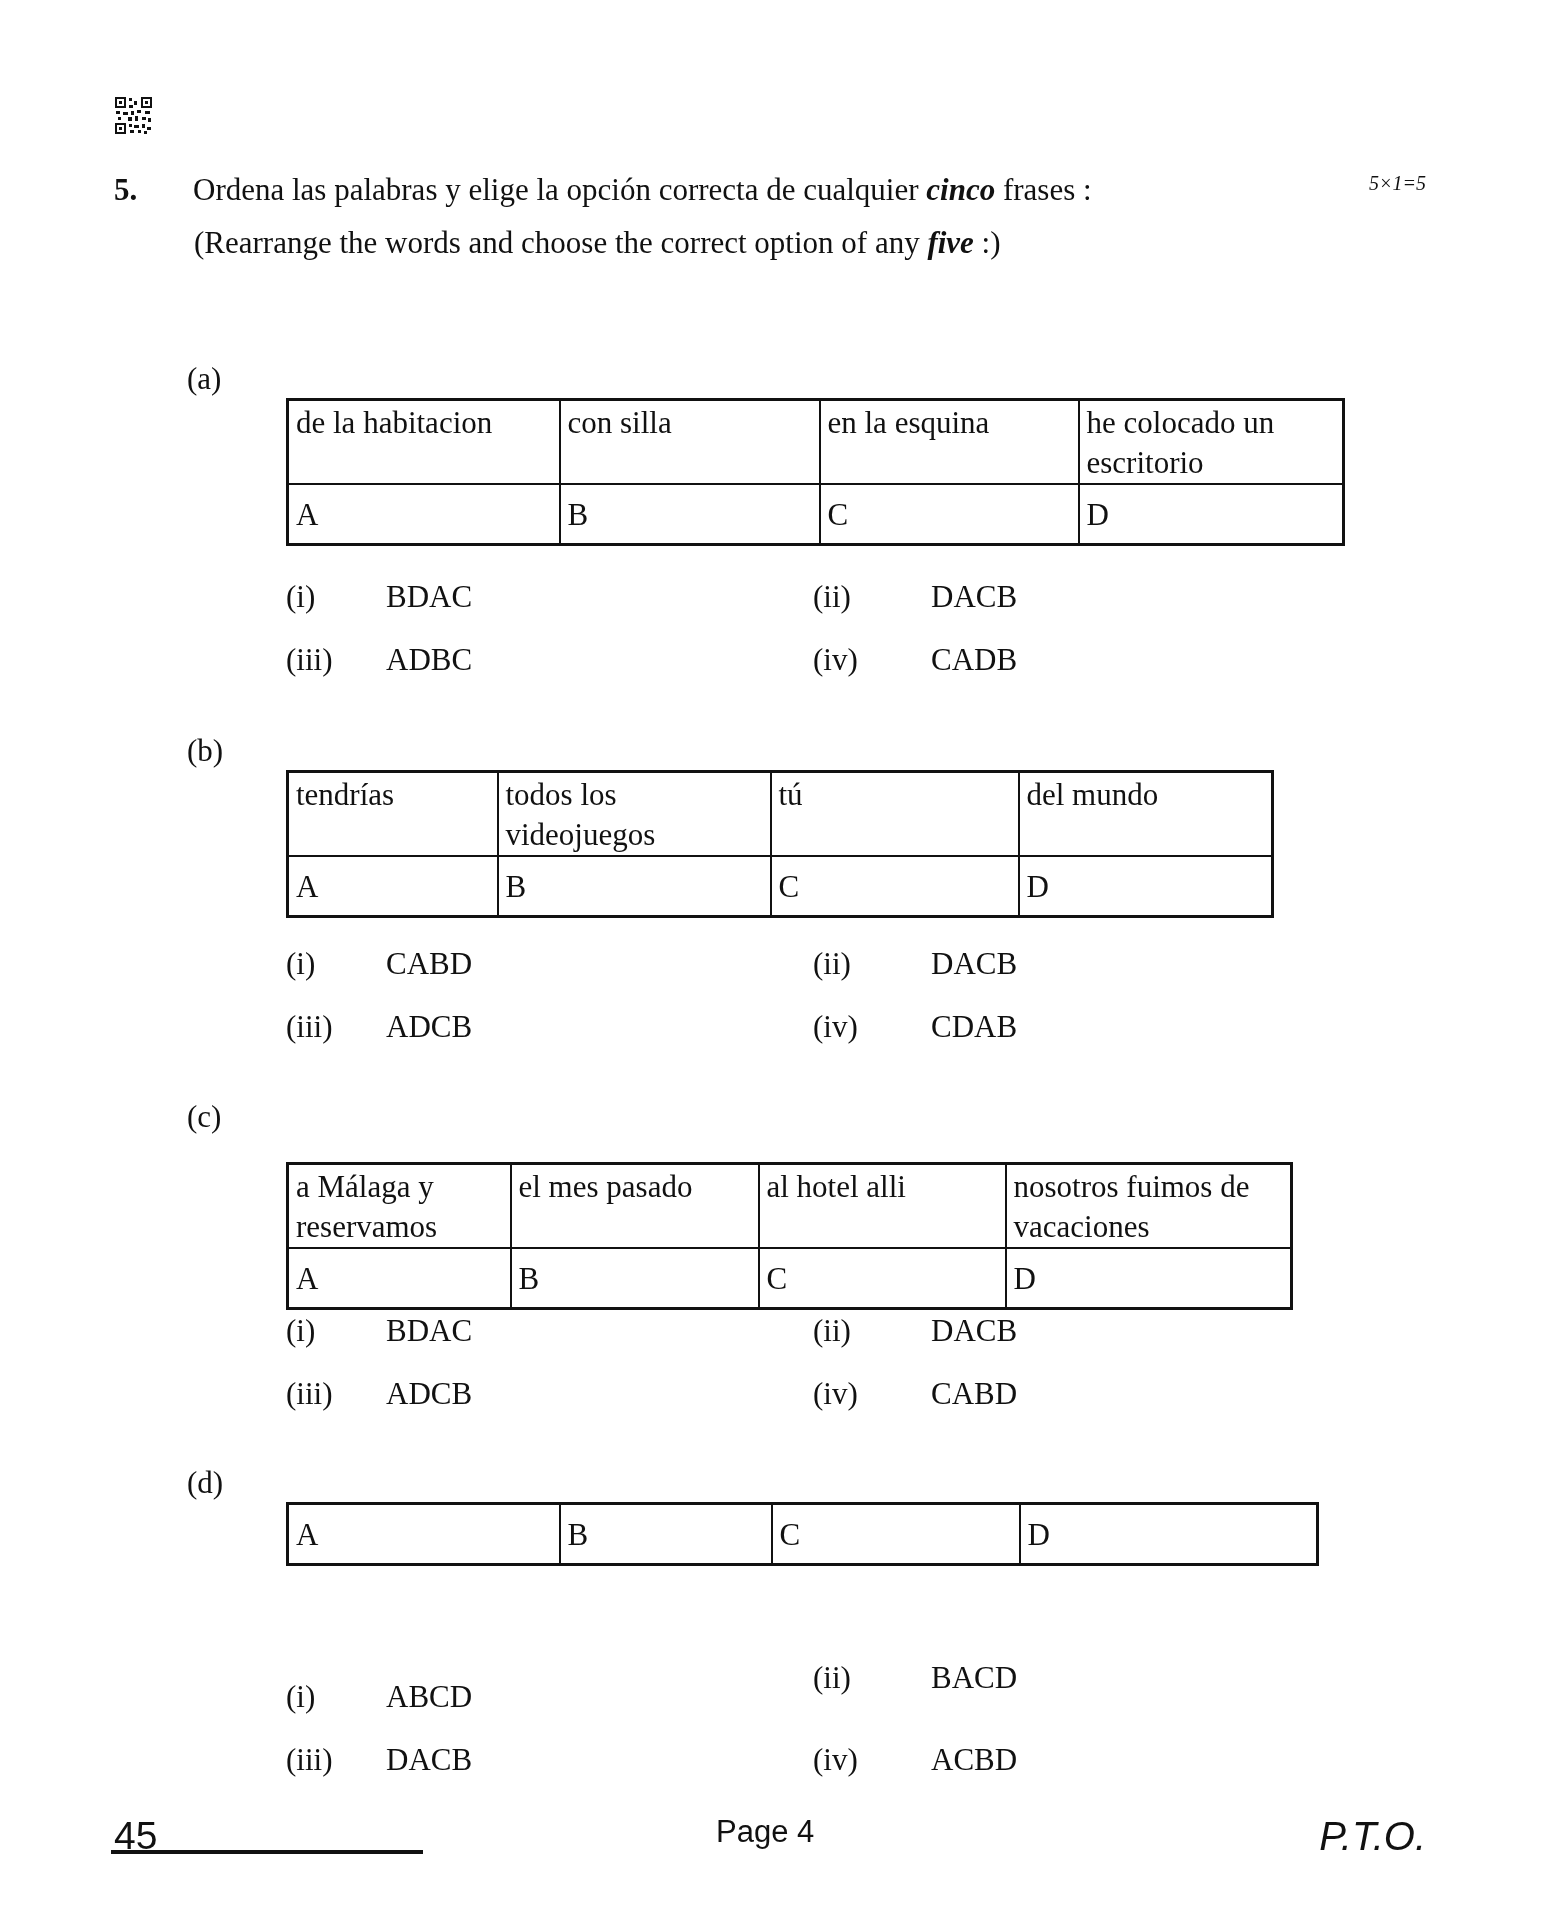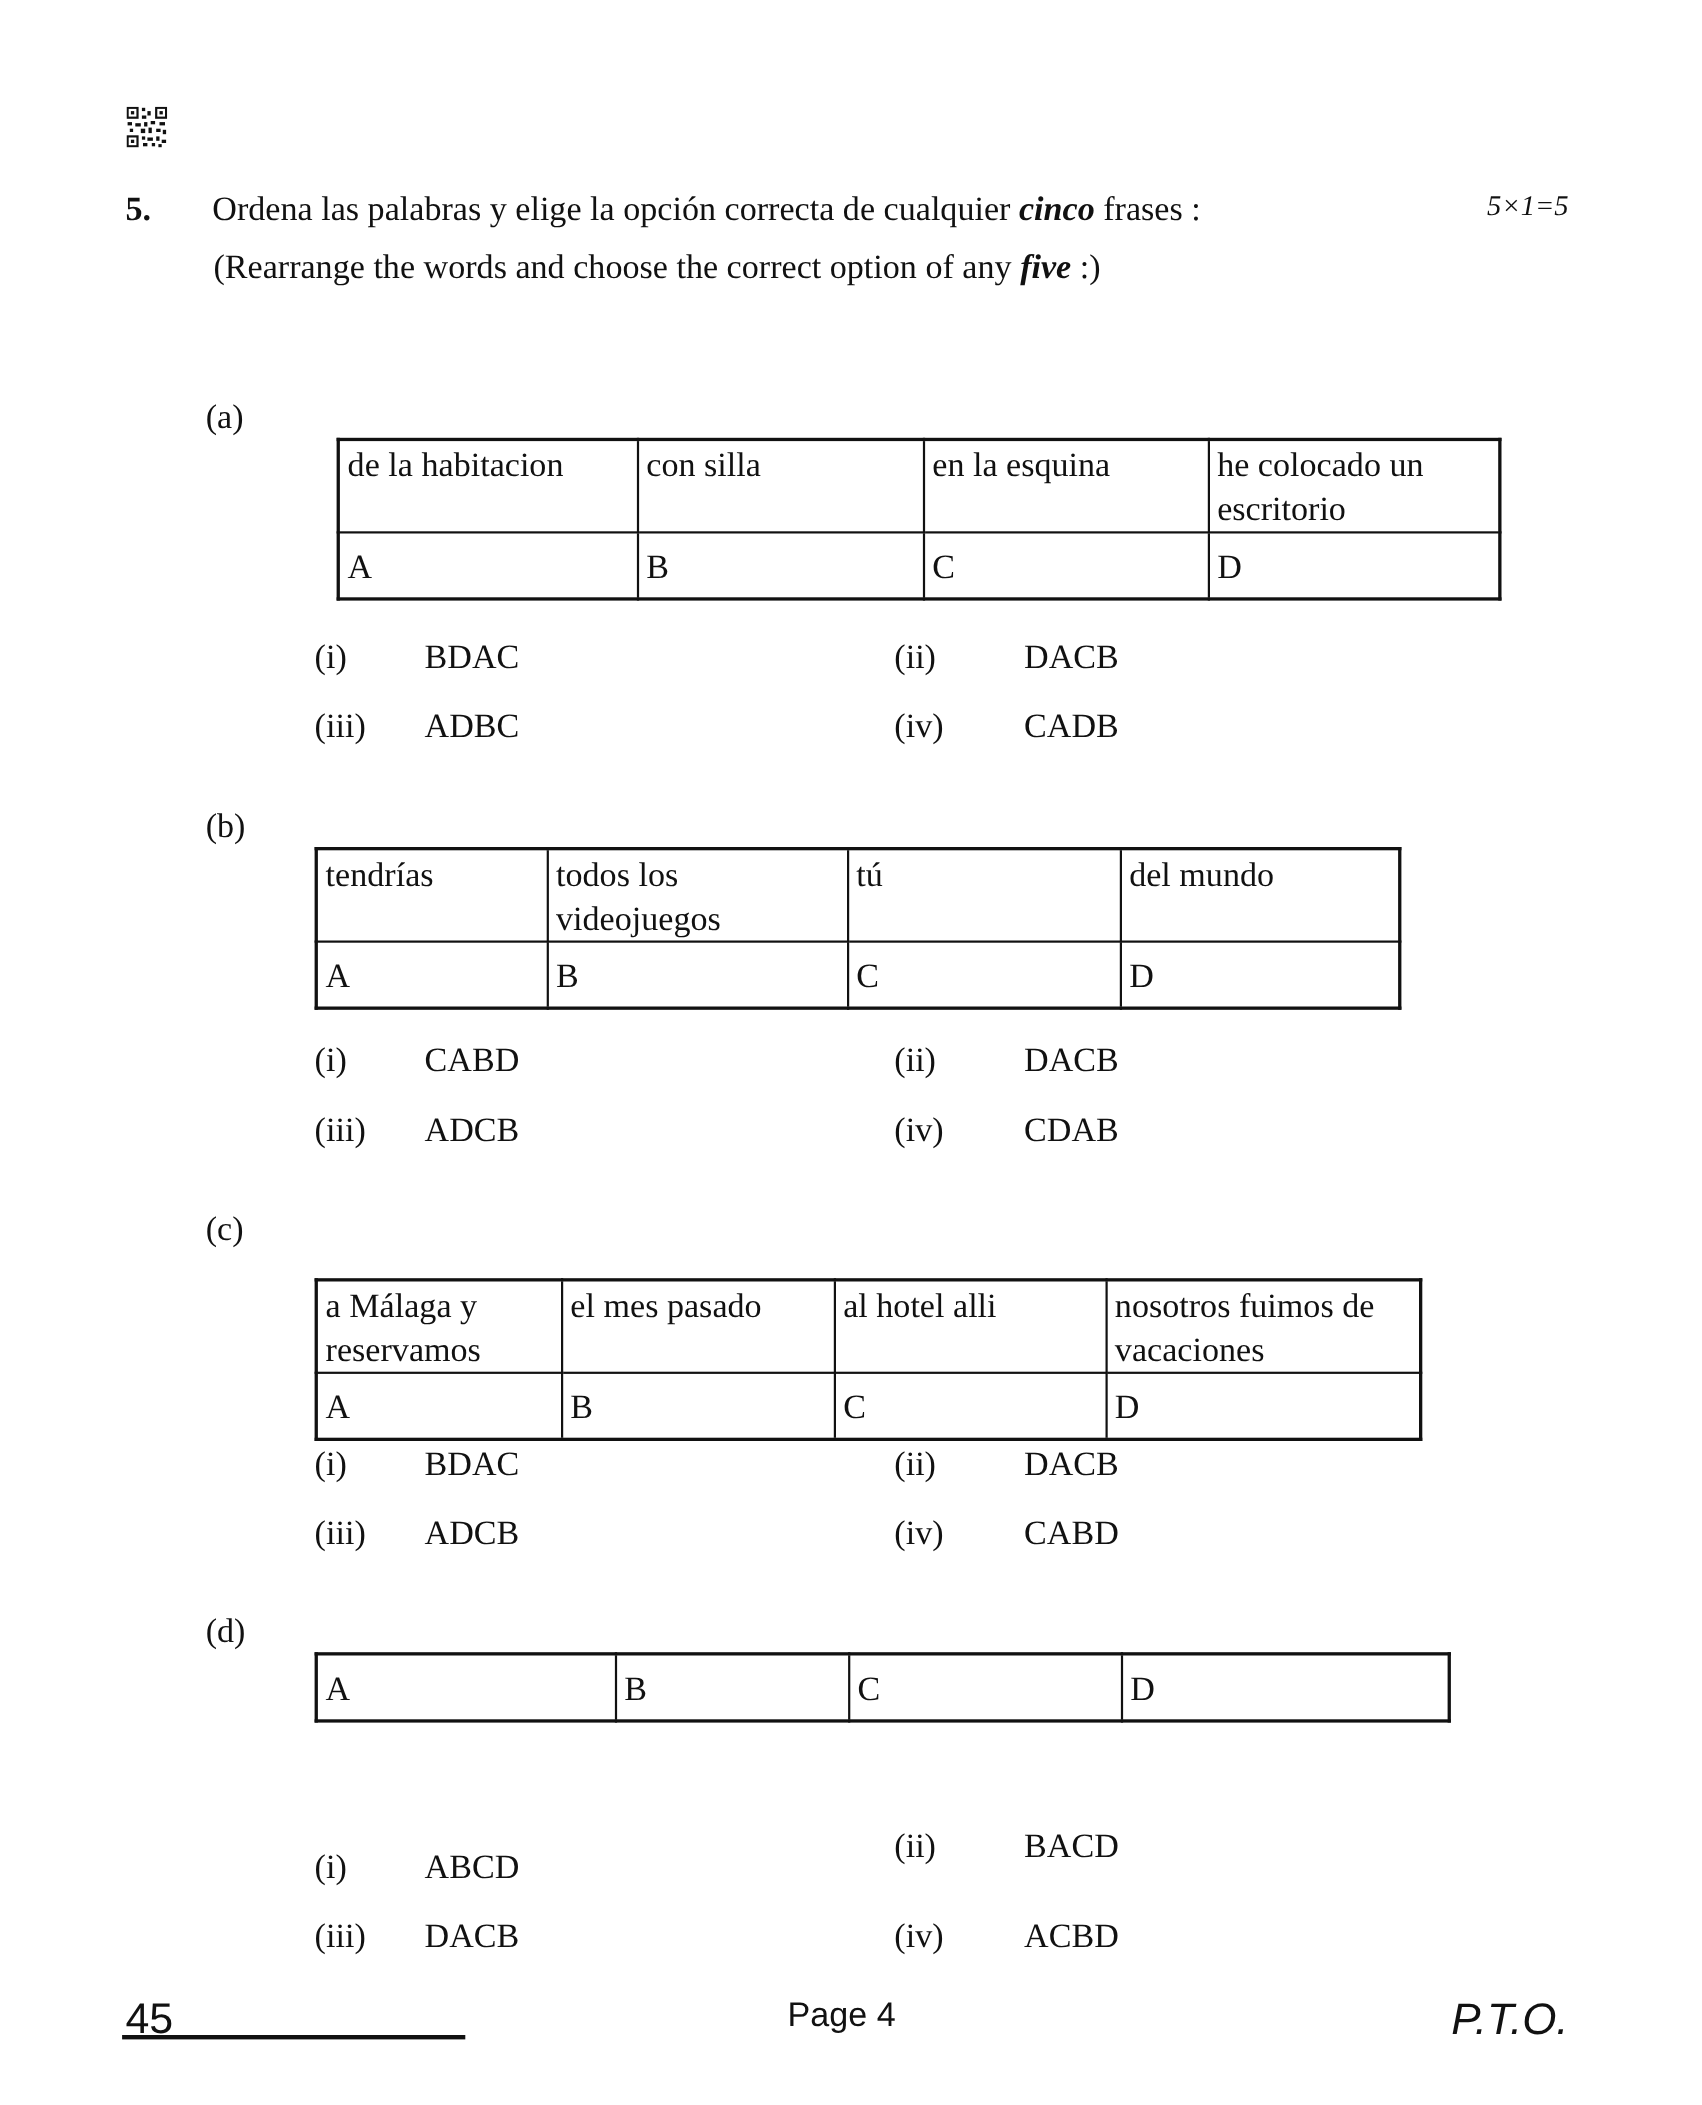--- a/index.html
+++ b/index.html
@@ -12,21 +12,21 @@
   .serif { font-family: "Liberation Serif", "DejaVu Serif", serif; }
   .sans { font-family: "Liberation Sans", "DejaVu Sans", sans-serif; }
 
   
   .qr { left: 115px; top: 97px; width: 37px; height: 37px; }
 
   .qnum { left: 114px; top: 172px; font-size: 31px; font-weight: bold; }
   .qline1 { left: 193px; top: 172px; font-size: 31px; white-space: nowrap; }
   .qline2 { left: 194px; top: 225px; font-size: 31px; white-space: nowrap; }
   .qline1 b, .qline2 b { font-style: italic; font-weight: bold; }
-  .marks { right: 121px; top: 172px; font-size: 26px; font-style: italic; }
+  .marks { right: 121px; top: 172px; font-size: 20px; font-style: italic; }
 
   .part-label { left: 187px; font-size: 31px; }
 
   table.words {
     position: absolute; border-collapse: collapse;
     border: 3px solid #111; font-size: 31px; table-layout: fixed;
   }
   table.words td {
     border: 2px solid #111; vertical-align: top;
     padding: 2px 8px 0 7px; line-height: 40px;
@@ -79,21 +79,21 @@
       <rect x="29" y="34" width="3" height="3" fill="#111"></rect>
   </svg>
 </div>
 
 <div class="abs qnum serif">5.</div>
 <div class="abs qline1 serif"><span>Ordena las palabras y elige la opción correcta de cualquier </span><b>cinco</b><span> frases :</span></div>
 <div class="abs qline2 serif"><span>(Rearrange the words and choose the correct option of any </span><b>five</b><span> :)</span></div>
 <div class="abs marks serif">5×1=5</div>
 
 <div class="abs part-label serif" style="top:361px">(a)</div>
-<table class="words serif" style="left:286px; top:398px; width:1056px;margin-left:20px;">
+<table class="words serif" style="left:286px; top:398px; width:1056px;">
   <colgroup>
       <col style="width:272px">
       <col style="width:260px">
       <col style="width:259px">
       <col style="width:265px">
     </colgroup>
   <tbody>
       <tr class="r1">
     <td>de la habitacion</td>
     <td>con silla</td>

